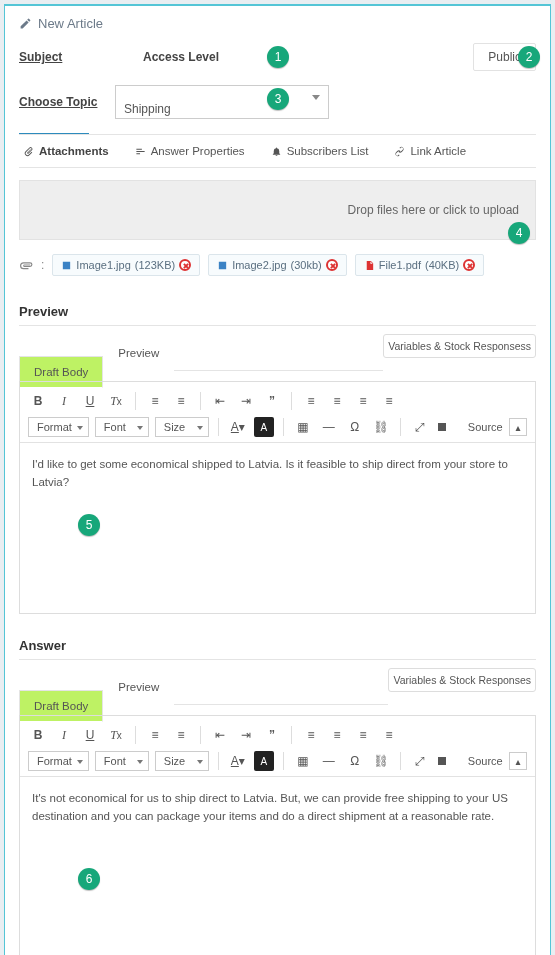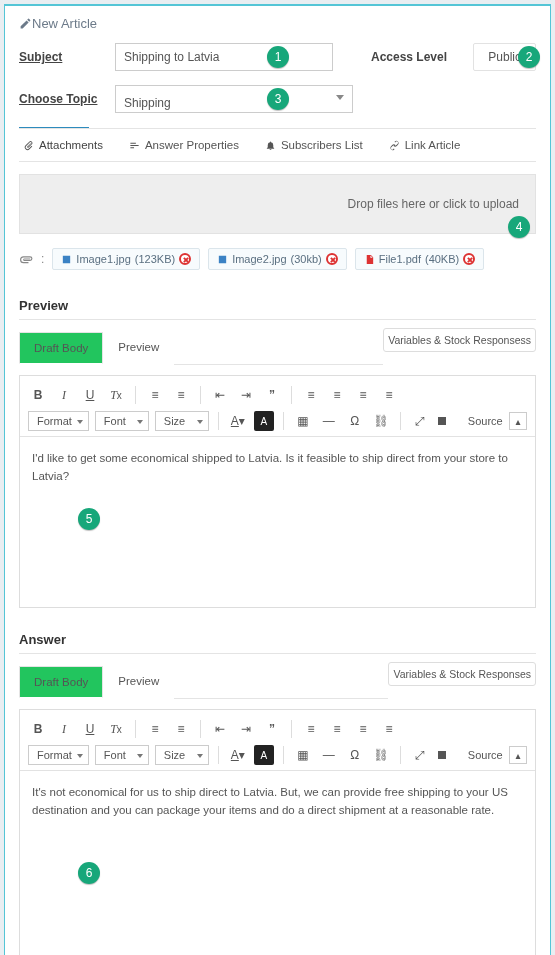--- a/index.html
+++ b/index.html
@@ -1,55 +1,55 @@
 <!DOCTYPE html>
 <html><head>
 <meta charset="utf-8">
 <style>
   * { box-sizing: border-box; font-family: "Segoe UI", Arial, sans-serif; }
   body { margin:0; background:#e9eef2; padding:4px; }
   .window { background:#fff; border:1px solid #54c5d6; border-top:2px solid #54c5d6; width:547px; margin:0 auto; }
-  .win-title { font-size:13px; color:#6c7a89; padding:10px 14px 6px; display:flex; align-items:center; }
+  .win-title { font-size:13px; color:#6c7a89; padding:10px 14px 6px; display:flex; align-items:center; gap:6px; }
   .win-title svg { width:13px; height:13px; fill:#6c7a89; }
 
   .main { padding:6px 14px 14px; font-size:12px; color:#555; }
 
   .field-row { display:flex; align-items:center; margin-bottom:14px; gap:10px; }
   .field-lbl { width:86px; font-weight:600; color:#444; font-size:12px;text-decoration:underline; }
   .text-input { border:1px solid #ccc; height:28px; padding:0 8px; font-size:12px; color:#555; width:218px; }
   .access-lbl { font-weight:600; font-size:12px; color:#444; margin-left:28px; }
   .public-btn { border:1px solid #e2e2e2; background:#fff; height:28px; padding:0 14px; font-size:12px; color:#555; margin-left:auto; border-radius:2px; }
-  .topic-select { border:1px solid #ccc; height:28px; width:238px; padding:10px 8px; font-size:12px; color:#555; position:relative; text-align:left; background:#fff; }
+  .topic-select { border:1px solid #ccc; height:28px; width:214px; padding:16px 8px; font-size:12px; color:#555; position:relative; text-align:left; background:#fff; }
   .topic-caret { position:absolute; right:8px; top:9px; width:0;height:0;border-left:4px solid transparent;border-right:4px solid transparent;border-top:5px solid #888; }
 
   .sep { border:0; border-top:1px solid #2d8bbd; margin:0 0 0; width:70px; }
 
   .subtabs { display:flex; gap:26px; padding:10px 0 10px 4px; font-size:11.5px; color:#555; border:1px solid #e4e4e4; border-left:0; border-right:0; }
   .subtabs .subtab { display:flex; align-items:center; gap:5px; cursor:pointer; }
-  .subtabs .active { color:#444; font-weight:400; }
+  .subtabs .active { color:#444; font-weight:700; }
   .subtabs svg { width:11px; height:11px; fill:#555; }
 
   .dropzone { background:#eee; border:1px solid #e2e2e2; color:#666; text-align:right; font-size:12px; padding:22px 16px; margin:12px 0; }
 
   .attach-list { display:flex; align-items:center; gap:8px; padding:2px 0 14px; flex-wrap:wrap; }
   .clip { width:14px; height:14px; fill:#888; transform:rotate(45deg); }
   .chip { border:1px solid #dbe5eb; background:#f7fbfd; color:#436; font-size:11px; padding:4px 8px; display:flex; align-items:center; gap:4px; border-radius:2px; }
   .chip svg.fileic { width:11px; height:11px; fill:#3b82c4; }
   .chip span.nm { color:#3b6; color:#3a6ea5; }
   .chip span.nm, .chip span.sz { color:#5a6f80; }
   .chip .x { width:12px; height:12px; border-radius:50%; background:#fff; border:2px solid #d33; position:relative; cursor:pointer; }
   .chip .x::before,.chip .x::after{content:"";position:absolute;left:2px;top:4px;width:6px;height:2px;background:#d33;}
   .chip .x::before{transform:rotate(45deg);} .chip .x::after{transform:rotate(-45deg);}
 
   .section-h { font-weight:600; font-size:13px; color:#333; margin:14px 0 4px; }
   .und { border:0; border-top:1px solid #e4e4e4; margin:6px 0 0; }
 
   .tabs-row { display:flex; align-items:center; margin-top:8px; }
   .tab { font-size:11.5px; padding:9px 14px; color:#555; cursor:pointer; border:1px solid transparent; }
-  .tab.active { border:1px solid #e4e4e4; border-bottom-color:#fff; background:#22c55e; position:relative; top:1px; }
+  .tab.active { border:1px solid #e4e4e4; border-bottom-color:#fff; background:#bef264; position:relative; top:19px; }
   .tabs-fill { flex:1; border-bottom:1px solid #e4e4e4; align-self:flex-end; height:1px; }
   .vars-btn { border:1px solid #ddd; background:#fff; font-size:10.5px; color:#555; padding:5px 4px; border-radius:3px; cursor:pointer; margin-left:auto; margin-bottom:13px; }
 
   .editor-box { border:1px solid #ddd; margin-top:10px; }
   .toolbar { border-bottom:1px solid #e2e2e2; padding:6px 6px 2px; }
   .tb-row { display:flex; align-items:center; gap:6px; padding:3px 2px; flex-wrap:wrap; }
   .tb-btn { width:20px; height:20px; display:flex; align-items:center; justify-content:center; color:#555; font-size:12px; cursor:pointer; border-radius:2px; }
   .tb-btn strong{font-weight:700;} .tb-btn em{font-style:italic;font-family:Georgia,serif;}
   .tb-btn .u-under{text-decoration:underline;}
   .tb-sep { width:1px; height:18px; background:#ddd; margin:0 3px; }
@@ -75,21 +75,20 @@
     <svg viewBox="0 0 24 24">
         <path d="M3 17.25V21h3.75l11-11-3.75-3.75-11 11zM20.7 7.04a1 1 0 0 0 0-1.41l-2.34-2.34a1 1 0 0 0-1.41 0l-1.83 1.83 3.75 3.75 1.83-1.83z"></path>
       </svg>
     <span>New Article</span>
   </div>
 
   <div class="main rel">
 
     <div class="field-row rel">
       <div class="field-lbl">Subject</div>
-      <input class="text-input" value="Shipping to Latvia" style="">
       <div class="badge" style="left:248px; top:3px;">1</div>
       <div class="access-lbl">Access Level</div>
       <button class="public-btn">Public</button>
       <div class="badge" style="right:-4px; top:3px;">2</div>
     </div>
 
     <div class="field-row rel">
       <div class="field-lbl">Choose Topic</div>
       <button class="topic-select">
         <span>Shipping</span>

